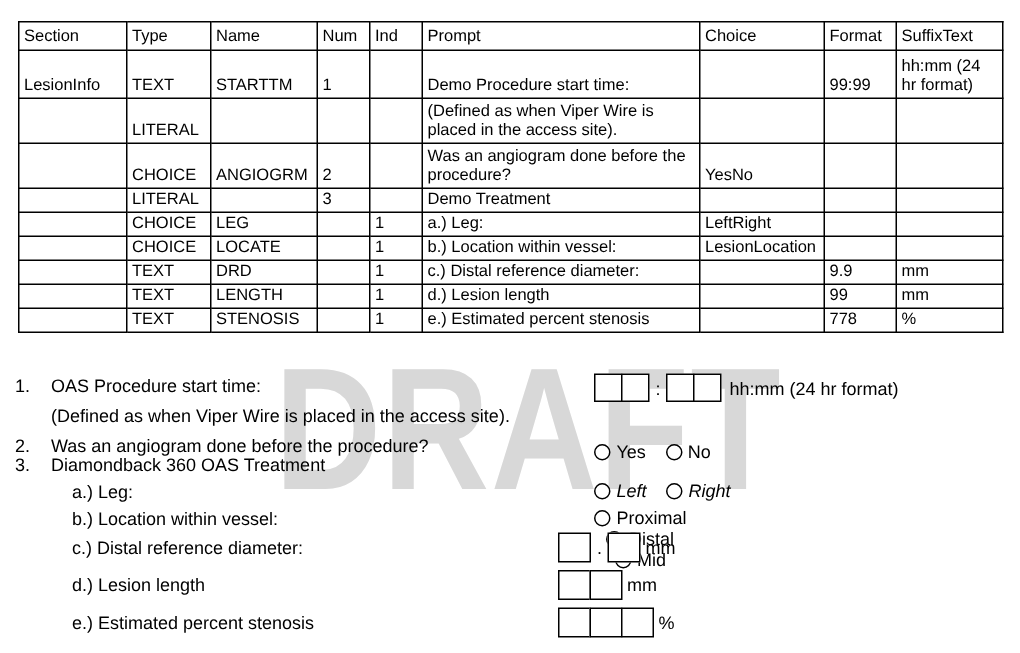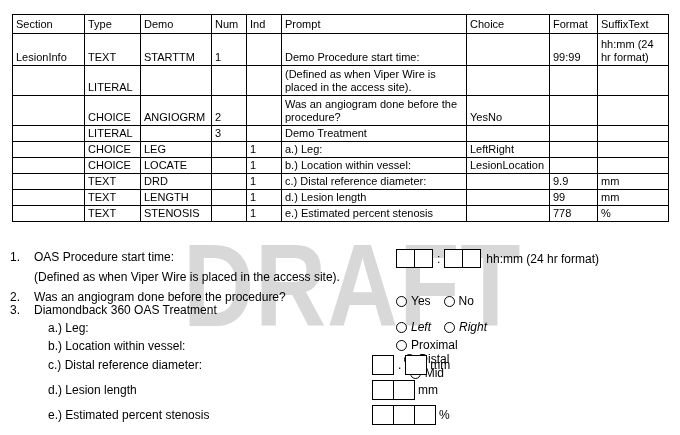--- a/index.html
+++ b/index.html
@@ -61,21 +61,21 @@
         <col style="width:35px">
         <col style="width:185px">
       <col style="width:83px">
         <col style="width:48px">
         <col style="width:71px">
     </colgroup>
     <thead>
       <tr style="height:16px">
         <th>Section</th>
         <th>Type</th>
-        <th>Demo</th>
+        <th>Name</th>
         <th>Num</th>
         <th>Ind</th>
         <th>Prompt</th>
         <th>Choice</th>
         <th>Format</th>
         <th>SuffixText</th>
       </tr>
     </thead>
     <tbody>
       <tr style="height:32px">

